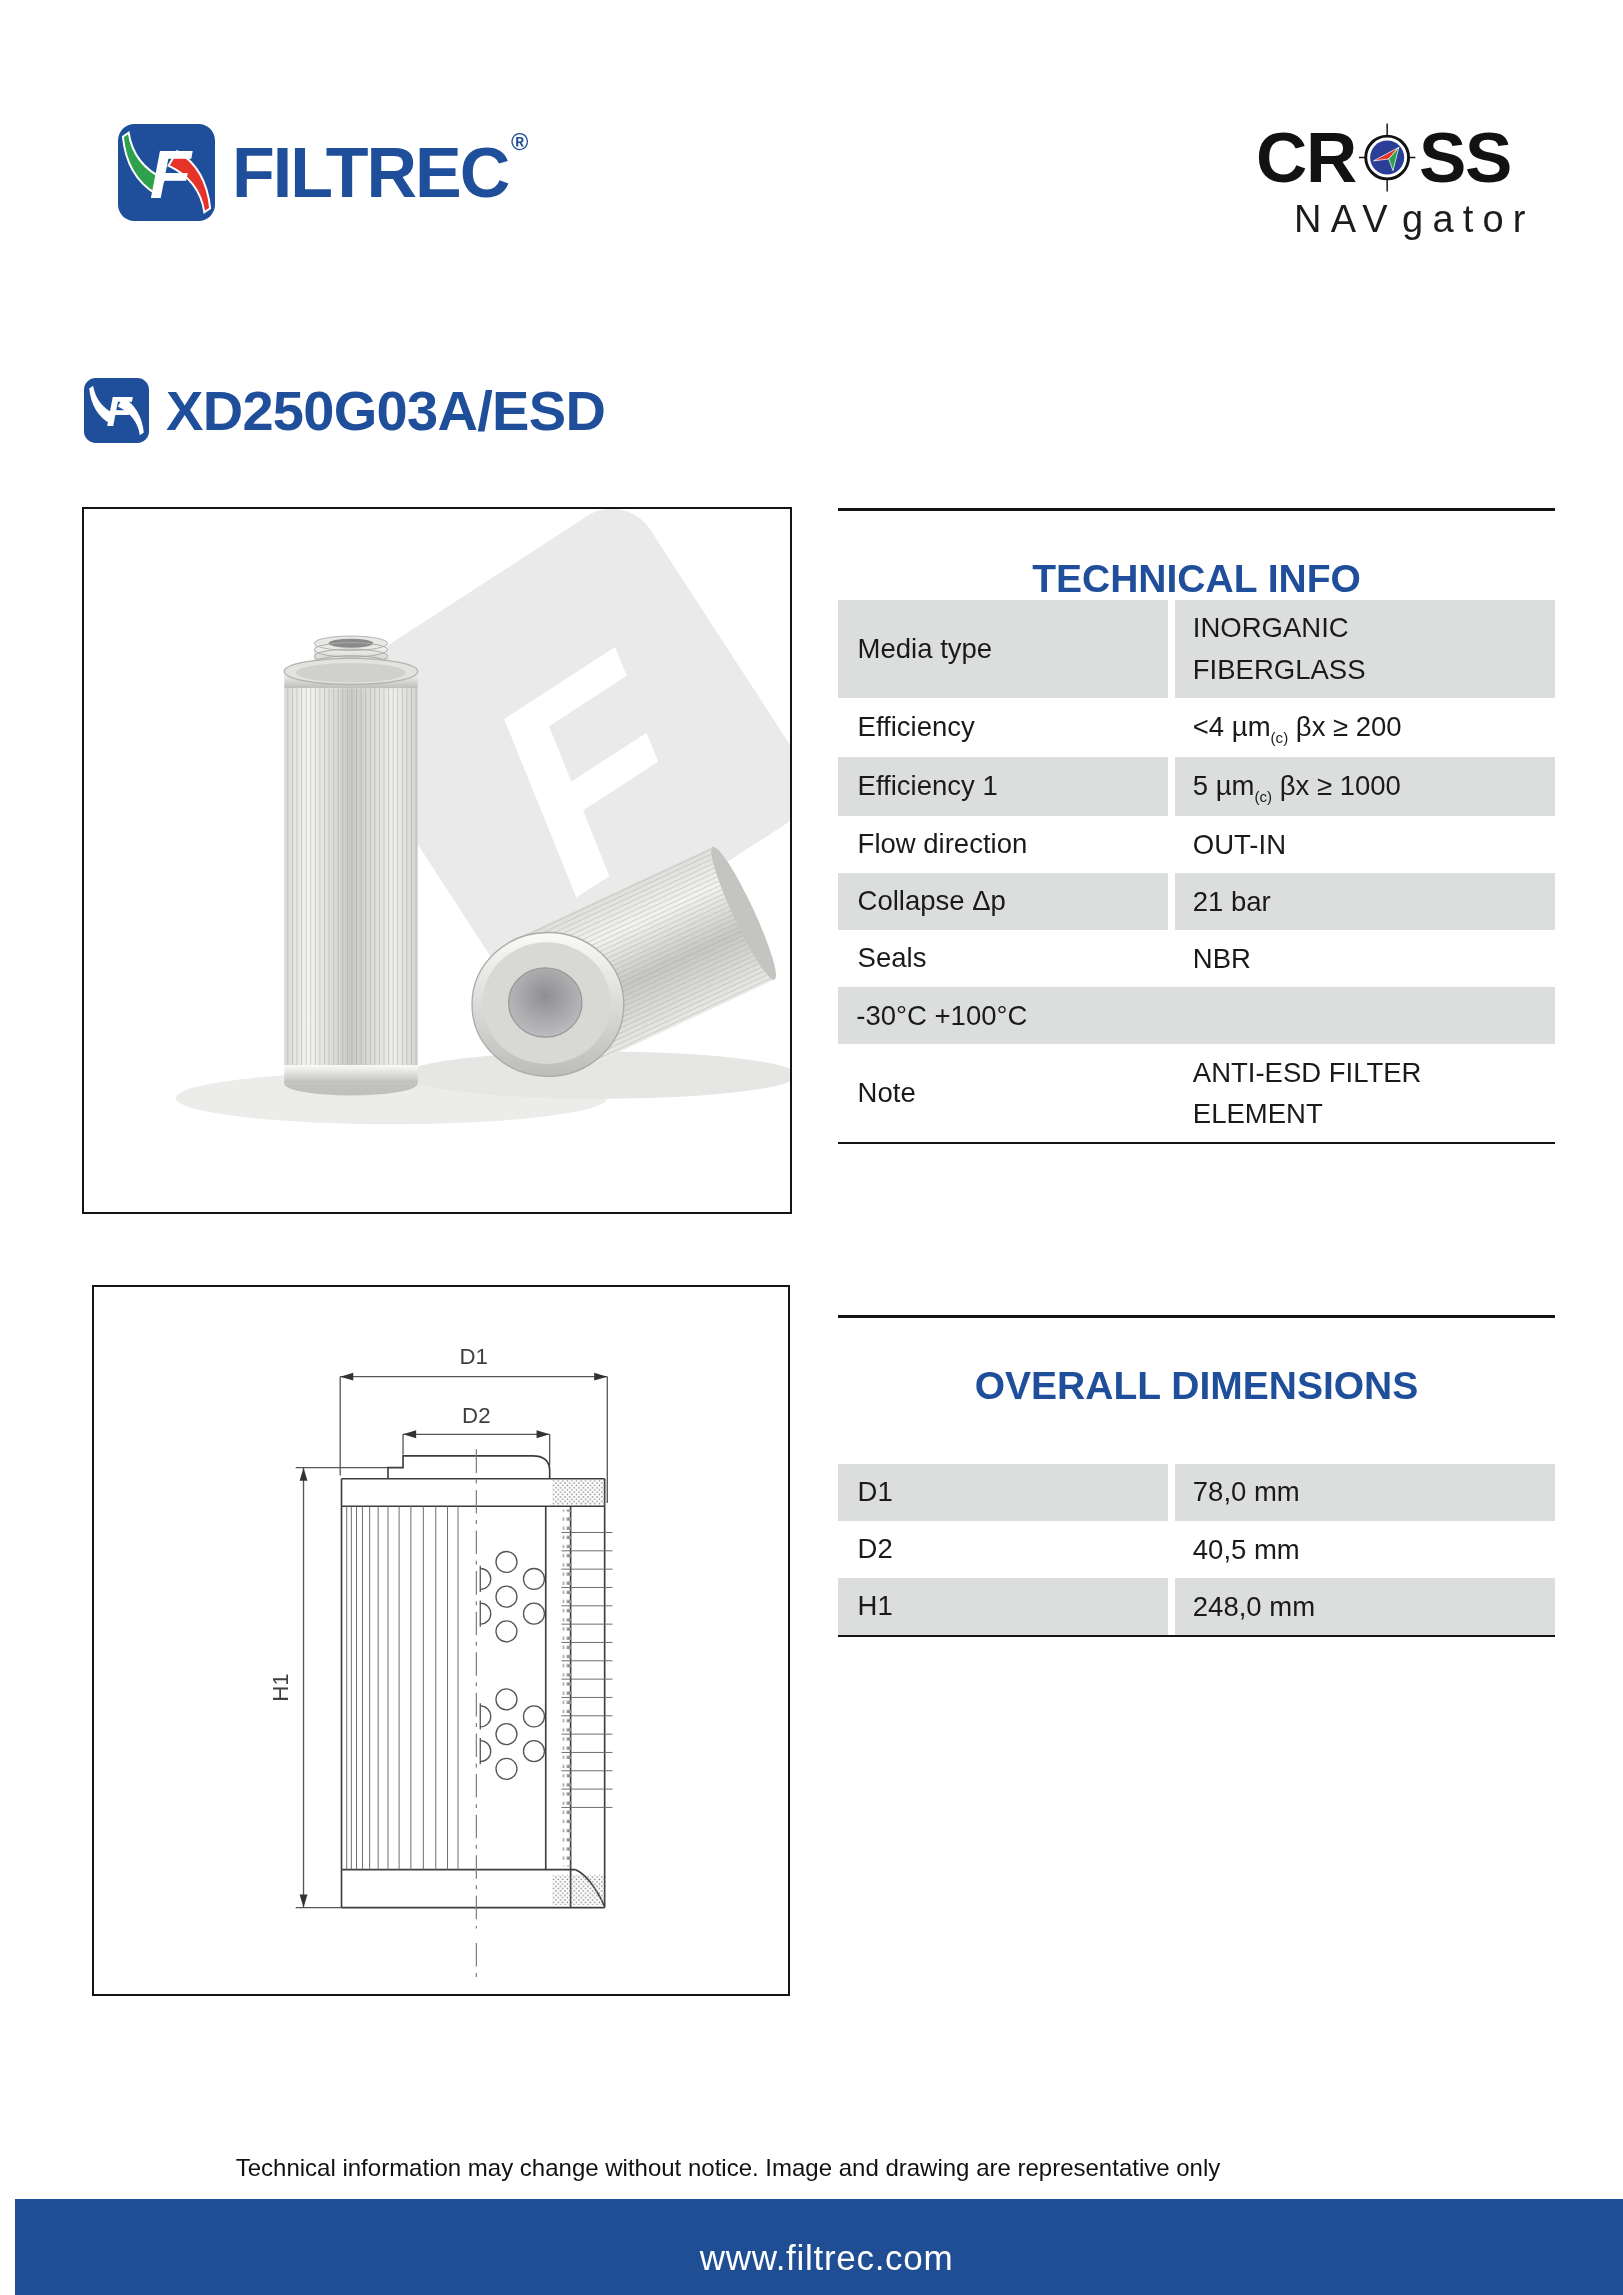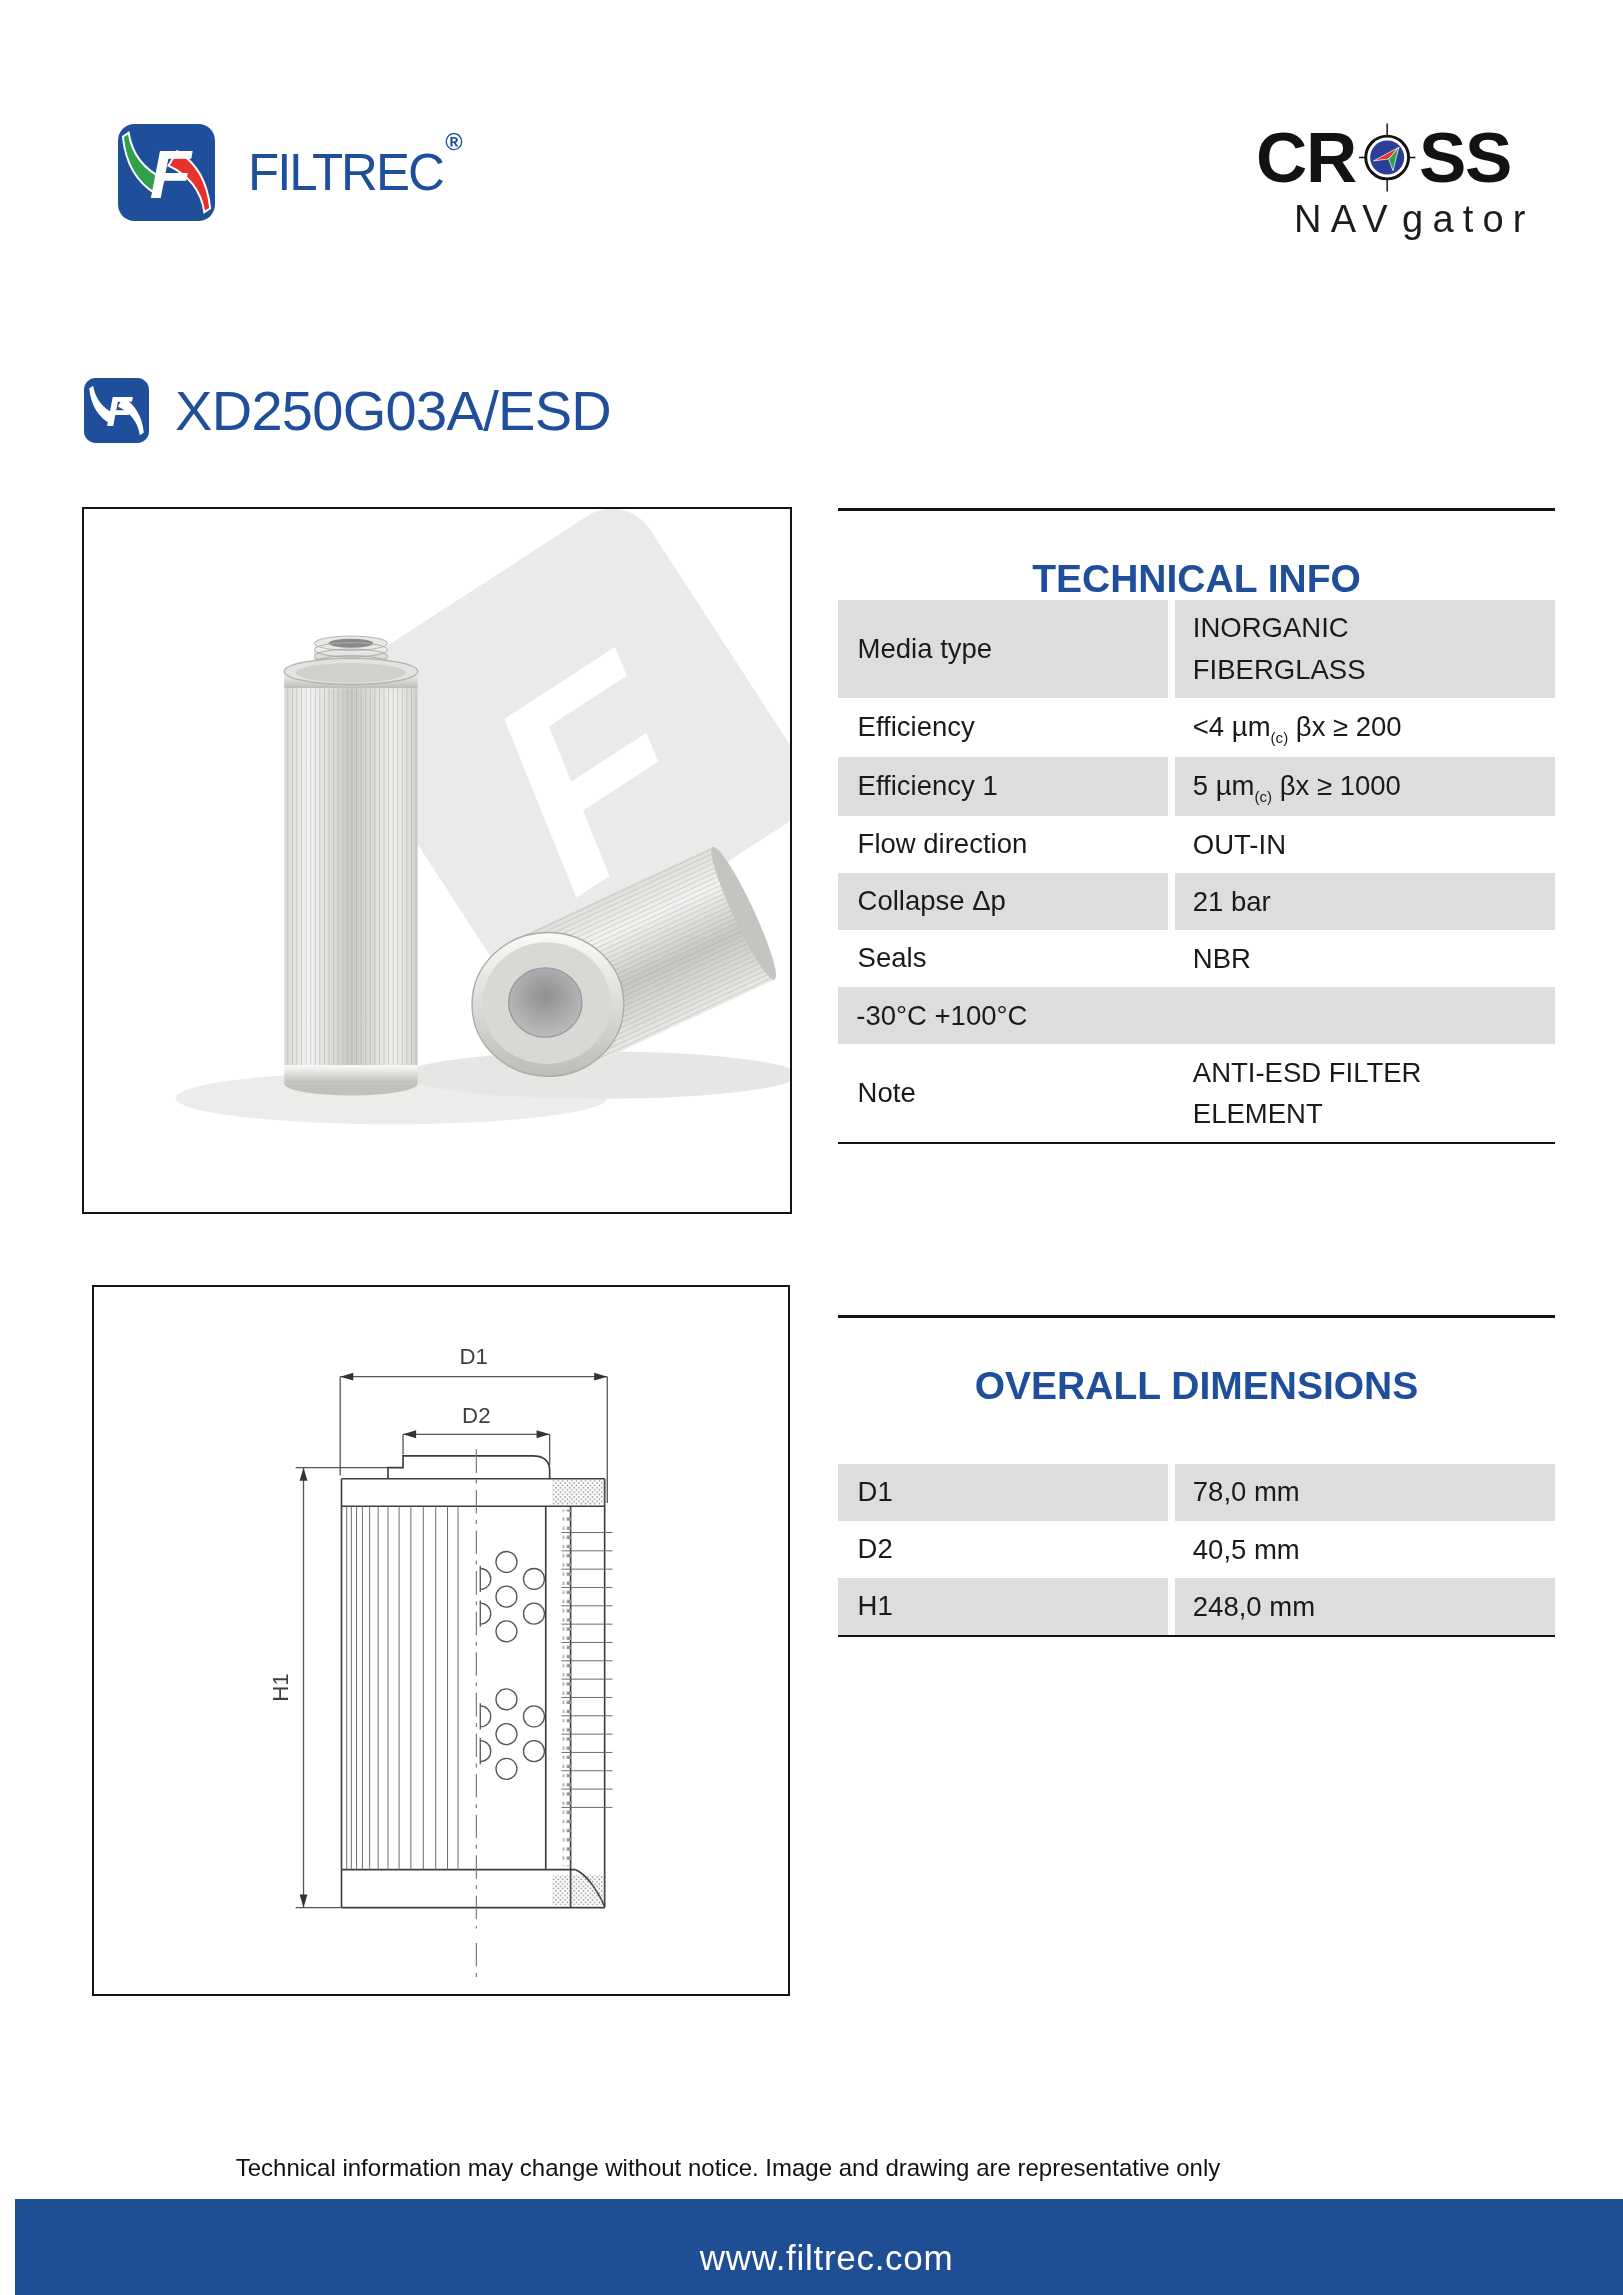--- a/index.html
+++ b/index.html
@@ -12,33 +12,33 @@
   html,body{background:#fff}
   body{
     width:1623px;height:2295px;position:relative;overflow:hidden;
     font-family:"Liberation Sans",sans-serif;color:#1a1a1a;
   }
   .abs{position:absolute}
 
   
   .filtrec-logo{left:118px;top:124px;display:flex;align-items:center}
   .filtrec-logo svg{display:block}
-  .filtrec-word{font-size:51px;font-weight:normal;letter-spacing:-2px;color:var(--brand);margin-left:33px}
+  .filtrec-word{font-size:70px;font-weight:bold;letter-spacing:-2px;color:var(--brand);margin-left:17px}
   .reg-mark{font-size:23.6px;font-weight:bold;color:var(--brand);align-self:flex-start;margin-top:5.2px;margin-left:2.6px}
 
   .cross-logo{left:1256px;top:118px;width:255px}
   .cross-top{display:flex;align-items:center;font-size:71px;font-weight:bold;letter-spacing:-1.3px;color:#121212;line-height:1}
   .cross-top svg{display:block;margin:0 1.3px}
   .cross-bottom{display:flex;align-items:flex-end;margin-top:1.3px;padding-left:38px;font-size:38px;letter-spacing:9.2px;color:#1c1c1c;line-height:1}
   .cross-bottom svg{display:block;margin:0 5.2px 1.3px 0}
 
   
   .title-row{left:84px;top:378px;display:flex;align-items:center}
   .title-row svg{display:block}
-  .product-title{font-size:56px;font-weight:normal;letter-spacing:-0.7px;color:var(--brand);margin-left:26px}
+  .product-title{font-size:56px;font-weight:bold;letter-spacing:-0.7px;color:var(--brand);margin-left:17px}
 
   
   .image-box{left:82px;top:507px;width:710px;height:707px;border:2px solid var(--rule);background:#fff}
   .drawing-box{left:92px;top:1285px;width:698px;height:711px;border:2px solid var(--rule);background:#fff}
 
   
   .info-section{width:717px}
   .tech-section{left:838px;top:508px}
   .dim-section{left:838px;top:1315px}
   .top-rule{height:2.6px;background:var(--rule)}

